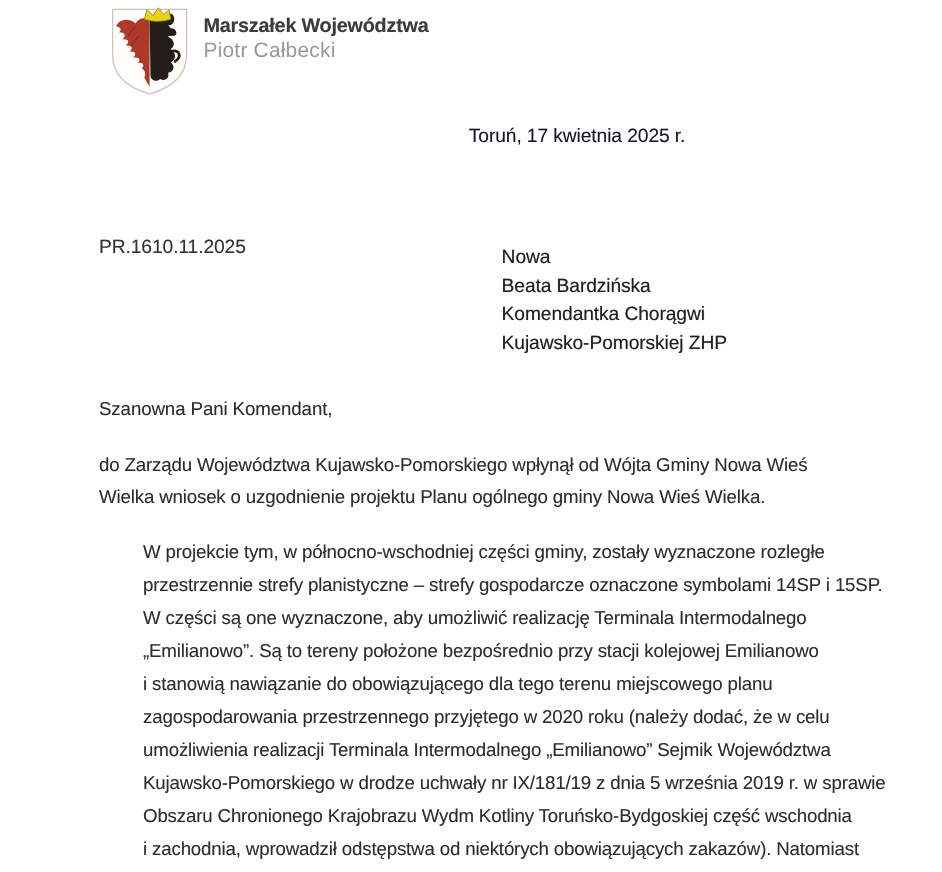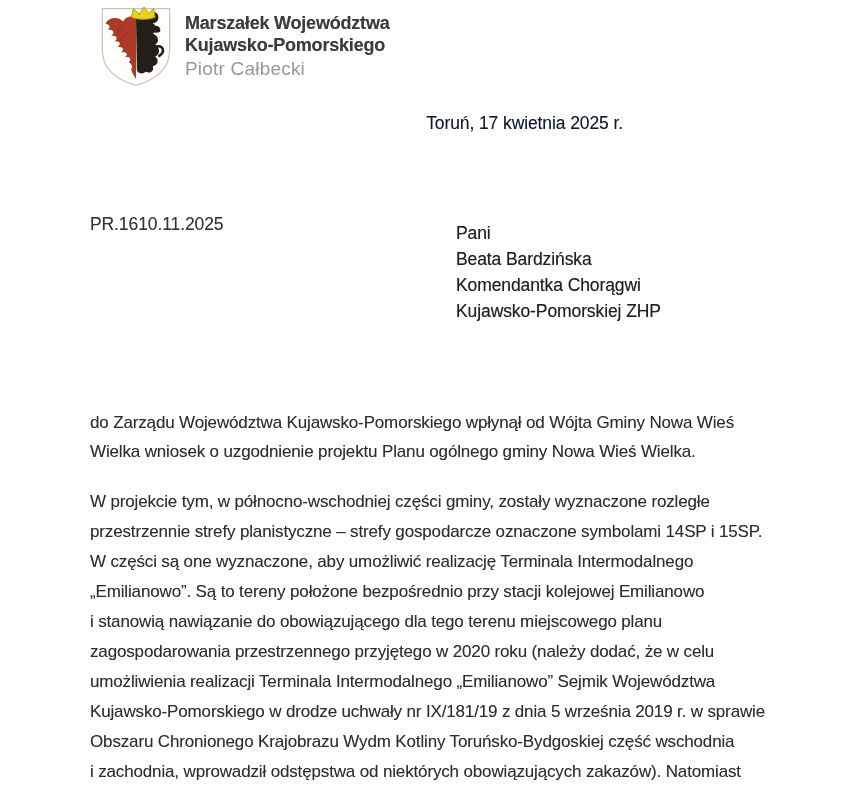--- a/index.html
+++ b/index.html
@@ -62,21 +62,21 @@
   .salutation {
     position: absolute; left: 90px; top: 362px;
     font-size: 17px; color: #2d2d2d;
     letter-spacing: -0.1px;
     text-shadow: 0 0 0.4px rgba(0,0,0,.3);
   }
   .para { position: absolute; left: 90px; }
   .para1 { top: 408px; }
   .para1 .line { line-height: 29px; }
   .para2 { top: 487px; }
-  .para2 .line { line-height: 30px; }
+  .para2 .line { line-height: 30px; margin-left: 40px; }
   .line {
     font-size: 17px; color: #2d2d2d;
     letter-spacing: -0.15px;
     white-space: nowrap;
     text-shadow: 0 0 0.4px rgba(0,0,0,.3);
   }
 </style>
 </head>
 <body>
 
@@ -96,36 +96,36 @@
              C76,26 76,32 71,35 C78,38 80,45 74,49 C80,53 81,61 74,64
              C79,68 78,75 71,76 C73,82 68,86 62,83 C58,87 52,85 51,80 Z" fill="#241d18"></path>
     <path d="M68,27 C76,23 82,27 80,33 C76,35 70,34 67,31 Z" fill="#241d18"></path>
     <path d="M74,52 C84,48 87,58 79,63" fill="none" stroke-width="3.2" stroke-linecap="round" stroke="#241d18"></path>
 
     <path d="M44,15 L47,4 L54,11 L60,2 L66,10 L72,4 L74,15 Q59,20 44,15 Z" stroke="#a5920e" stroke-width="1" fill="#e8d414"></path>
   </svg>
 
   <div class="org">
     <div class="org-line">Marszałek Województwa</div>
-    <div class="org-line">Kujawsko-Pomorskiego</div>
     <div class="person">Piotr Całbecki</div>
   </div>
 
   <div class="date">Toruń, 17 kwietnia 2025 r.</div>
 
   <div class="ref">PR.1610.11.2025</div>
 
   <div class="recipient">
 
-  <div class="r-line">Pani</div>
+  <div class="r-line">Nowa</div>
       <div class="r-line">Beata Bardzińska</div>
       <div class="r-line">Komendantka Chorągwi</div>
       <div class="r-line">Kujawsko-Pomorskiej ZHP</div>
     </div>
 
+  <div class="salutation">Szanowna Pani Komendant,</div>
 
   <div class="para para1">
 
   <div class="line">do Zarządu Województwa Kujawsko-Pomorskiego wpłynął od Wójta Gminy Nowa Wieś</div>
       <div class="line">Wielka wniosek o uzgodnienie projektu Planu ogólnego gminy Nowa Wieś Wielka.</div>
     </div>
 
   <div class="para para2">
 
   <div class="line">W projekcie tym, w północno-wschodniej części gminy, zostały wyznaczone rozległe</div>

